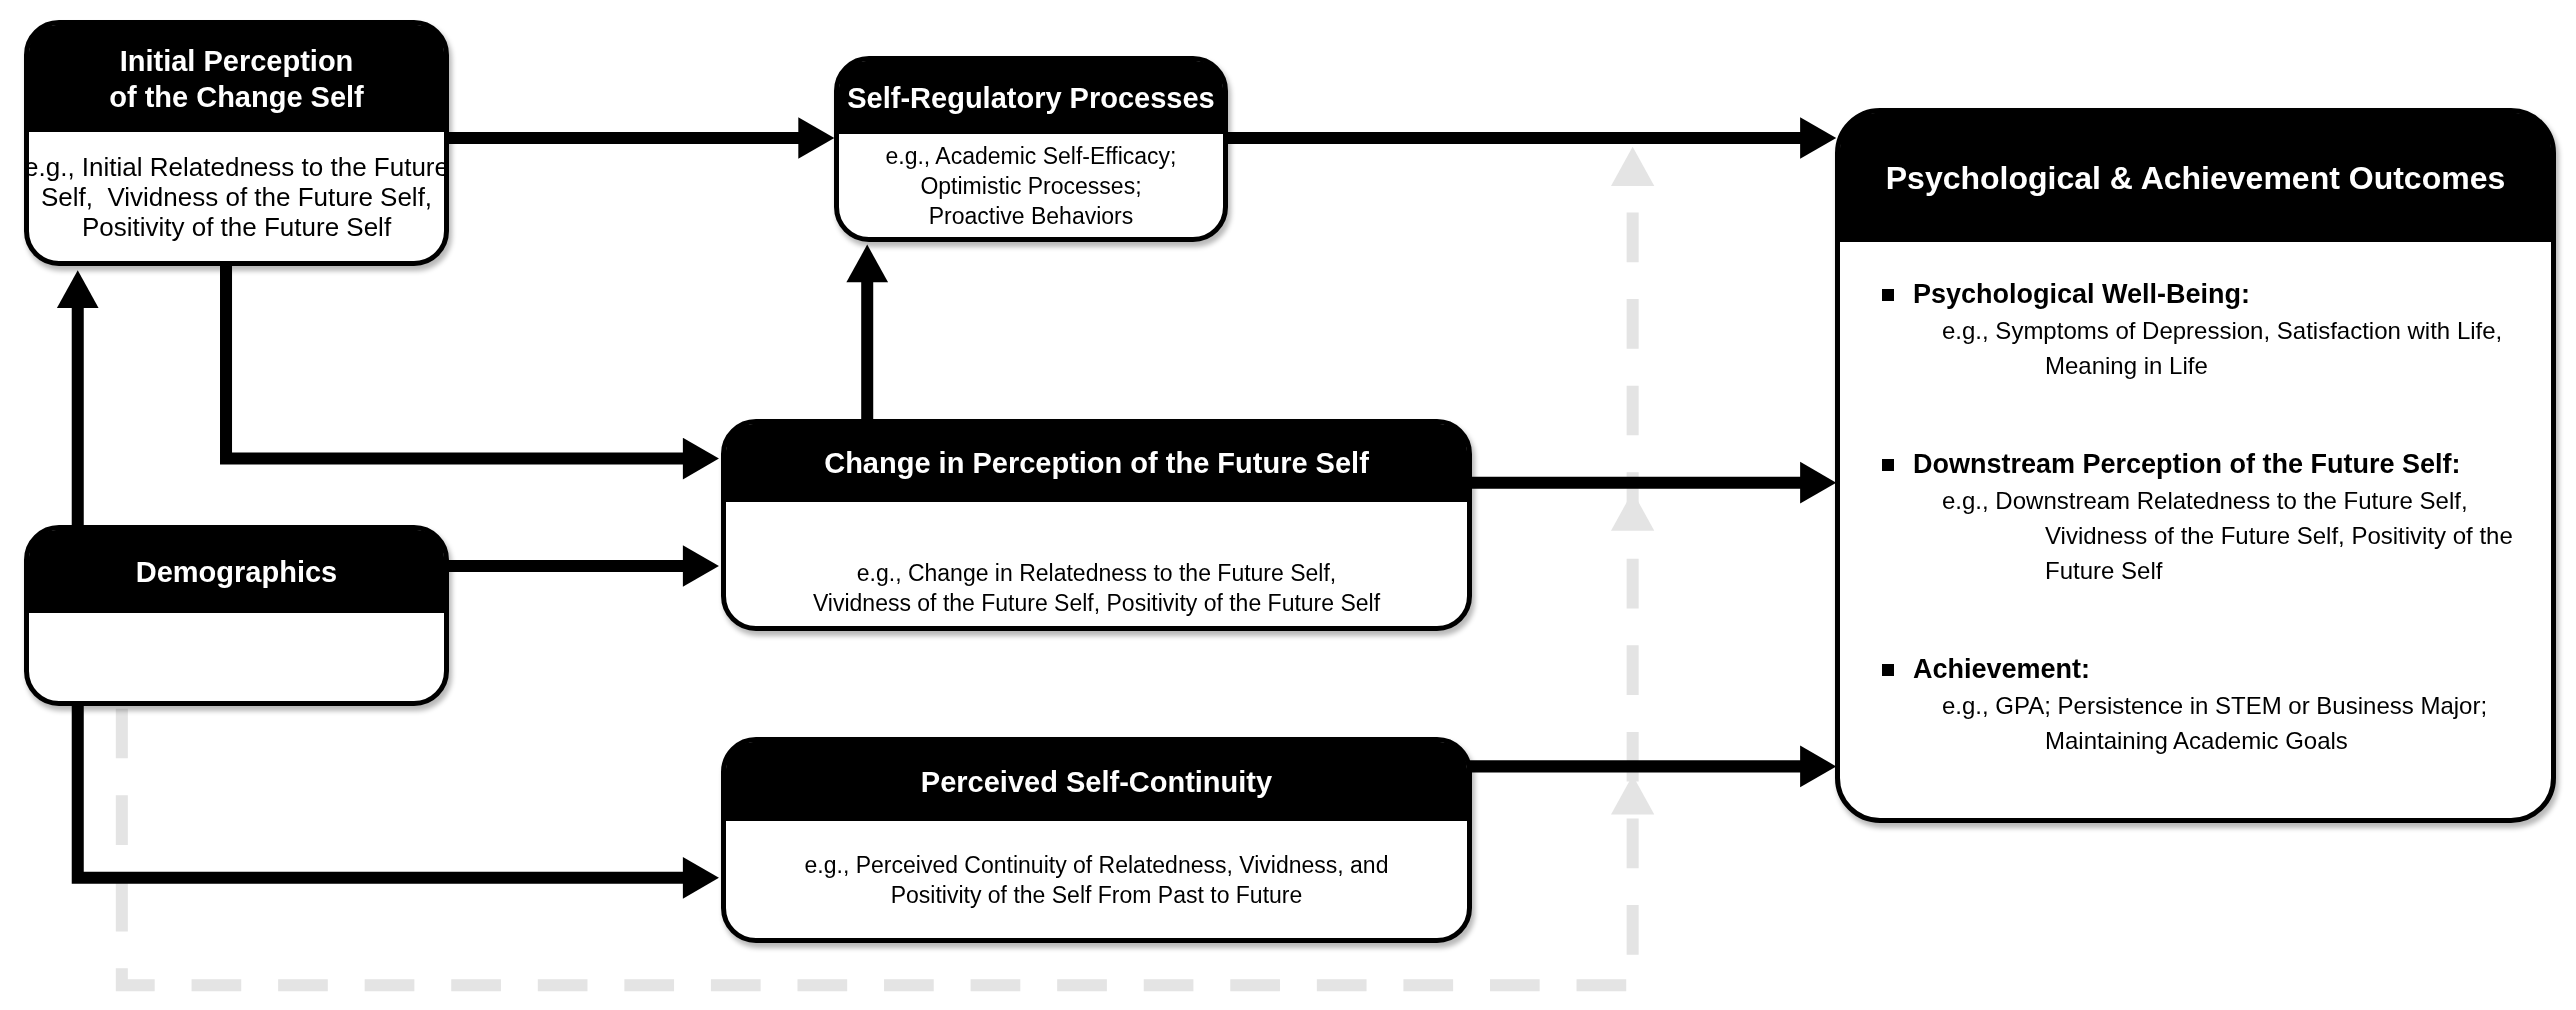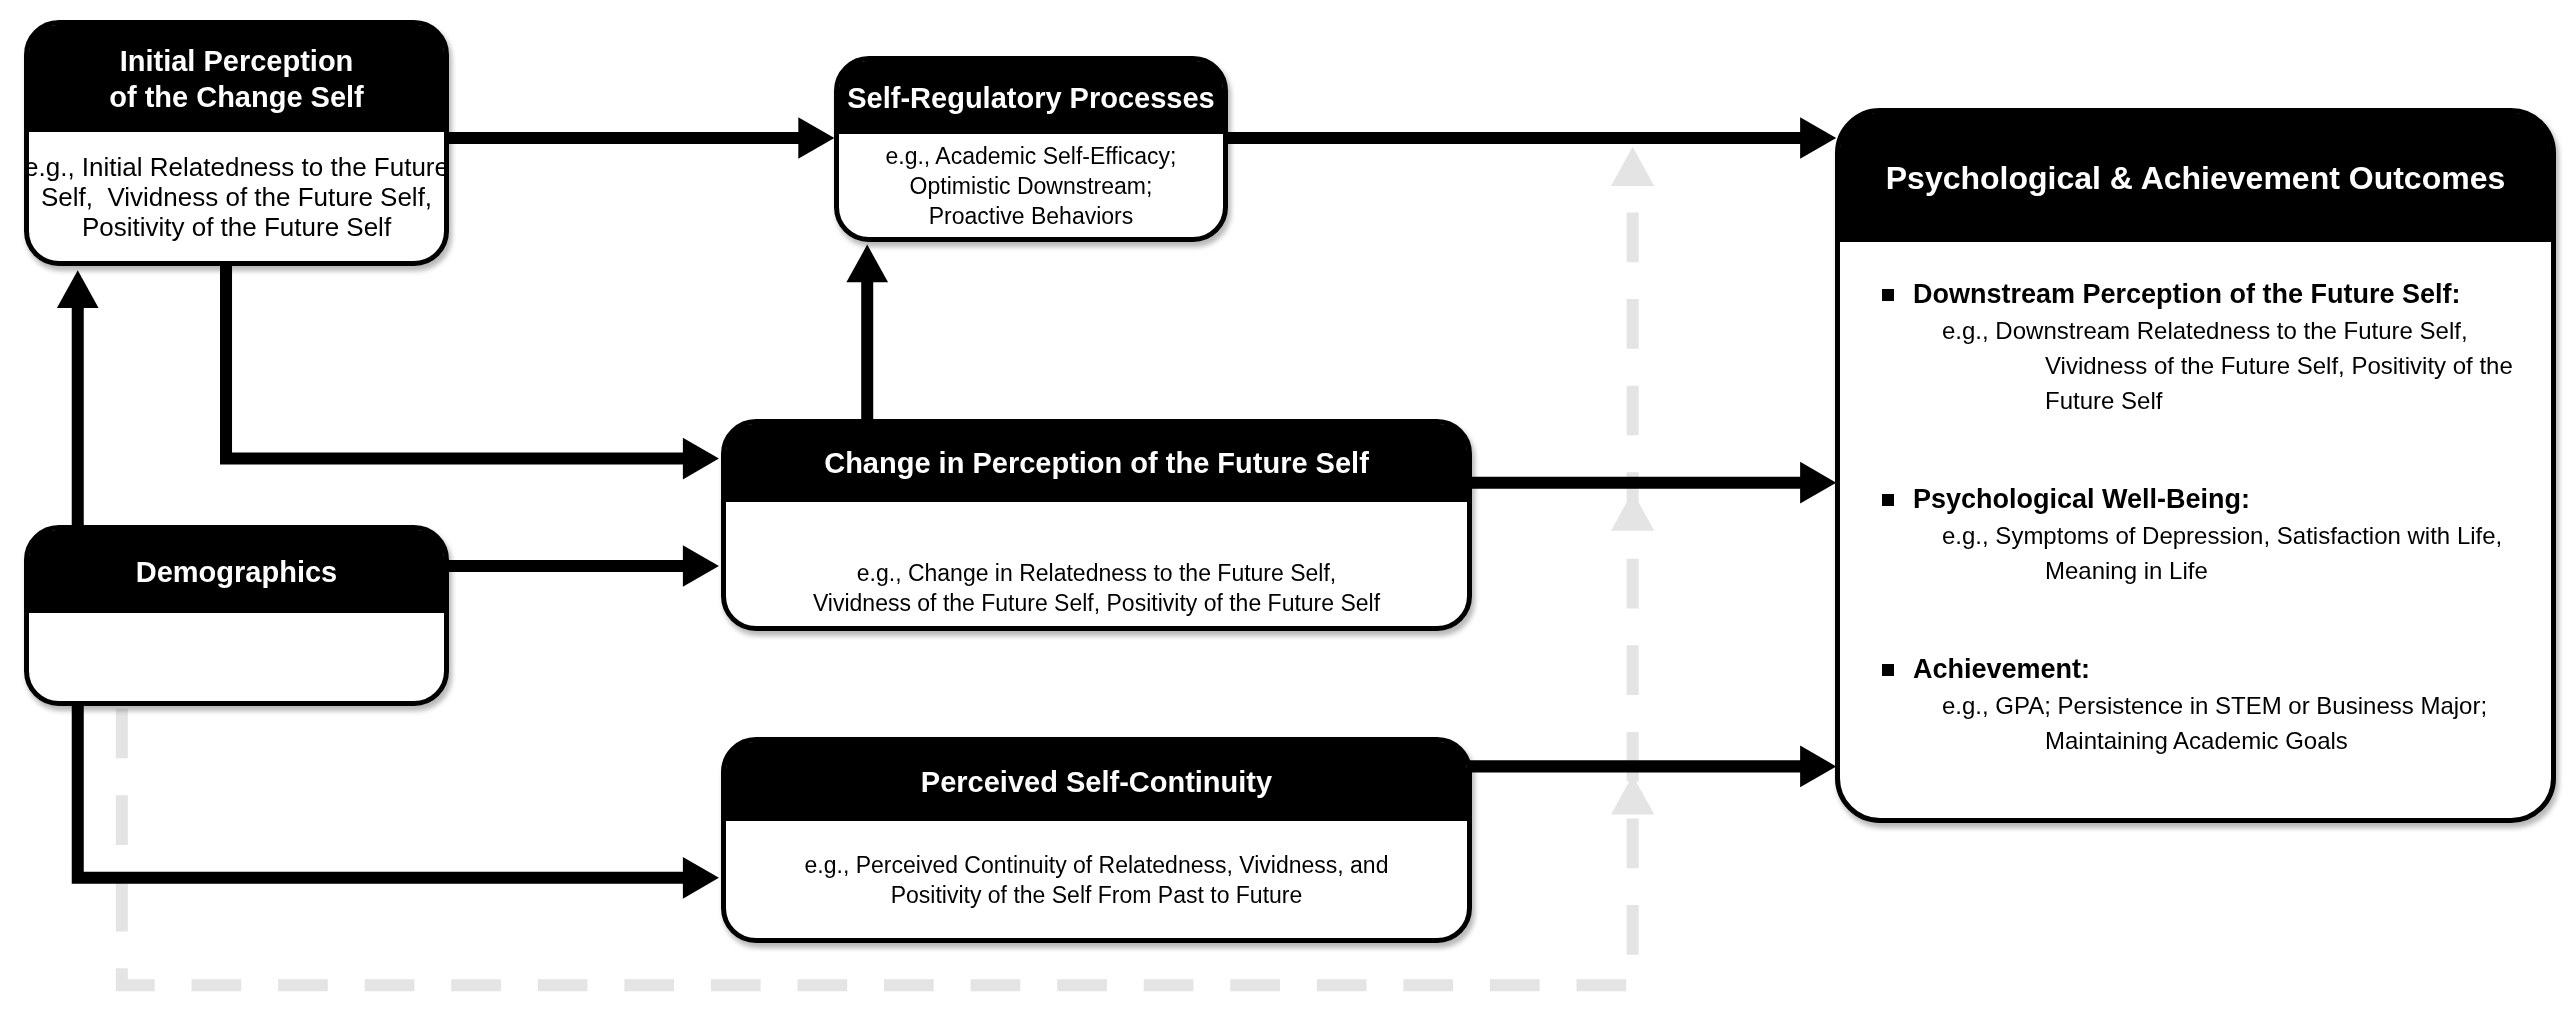--- a/index.html
+++ b/index.html
@@ -132,21 +132,21 @@
       <span class="body-text">e.g., Initial Relatedness to the Future
 Self,  Vividness of the Future Self,
 Positivity of the Future Self</span>
     </div>
   </div>
 
   <div class="box b-selfreg">
     <div class="box-header">Self-Regulatory Processes</div>
     <div class="box-body">
       <span class="body-text">e.g., Academic Self-Efficacy;
-Optimistic Downstream;
+Optimistic Processes;
 Proactive Behaviors</span>
     </div>
   </div>
 
   <div class="box b-change">
     <div class="box-header">Change in Perception of the Future Self</div>
     <div class="box-body">
       <span class="body-text">e.g., Change in Relatedness to the Future Self,
 Vividness of the Future Self, Positivity of the Future Self</span>
     </div>
@@ -160,43 +160,43 @@
     <div class="box-header">Perceived Self-Continuity</div>
     <div class="box-body">
       <span class="body-text">e.g., Perceived Continuity of Relatedness, Vividness, and
 Positivity of the Self From Past to Future</span>
     </div>
   </div>
 
   <div class="box b-outcomes">
     <div class="box-header">Psychological &amp; Achievement Outcomes</div>
     <div class="box-body">
+
+      <div class="bullet">
+        <div class="bullet-head">
+          <span class="bullet-square"></span>
+          <span>Psychological Well-Being:</span>
+        </div>
+        <div class="bullet-ex">e.g., Symptoms of Depression, Satisfaction with Life,
+Meaning in Life</div>
+      </div>
 
       <div class="bullet">
         <div class="bullet-head">
           <span class="bullet-square"></span>
           <span>Downstream Perception of the Future Self:</span>
         </div>
         <div class="bullet-ex">e.g., Downstream Relatedness to the Future Self,
 Vividness of the Future Self, Positivity of the
 Future Self</div>
       </div>
 
       <div class="bullet">
         <div class="bullet-head">
           <span class="bullet-square"></span>
-          <span>Psychological Well-Being:</span>
-        </div>
-        <div class="bullet-ex">e.g., Symptoms of Depression, Satisfaction with Life,
-Meaning in Life</div>
-      </div>
-
-      <div class="bullet">
-        <div class="bullet-head">
-          <span class="bullet-square"></span>
           <span>Achievement:</span>
         </div>
         <div class="bullet-ex">e.g., GPA; Persistence in STEM or Business Major;
 Maintaining Academic Goals</div>
       </div>
 
     </div>
   </div>
 
 </div>

